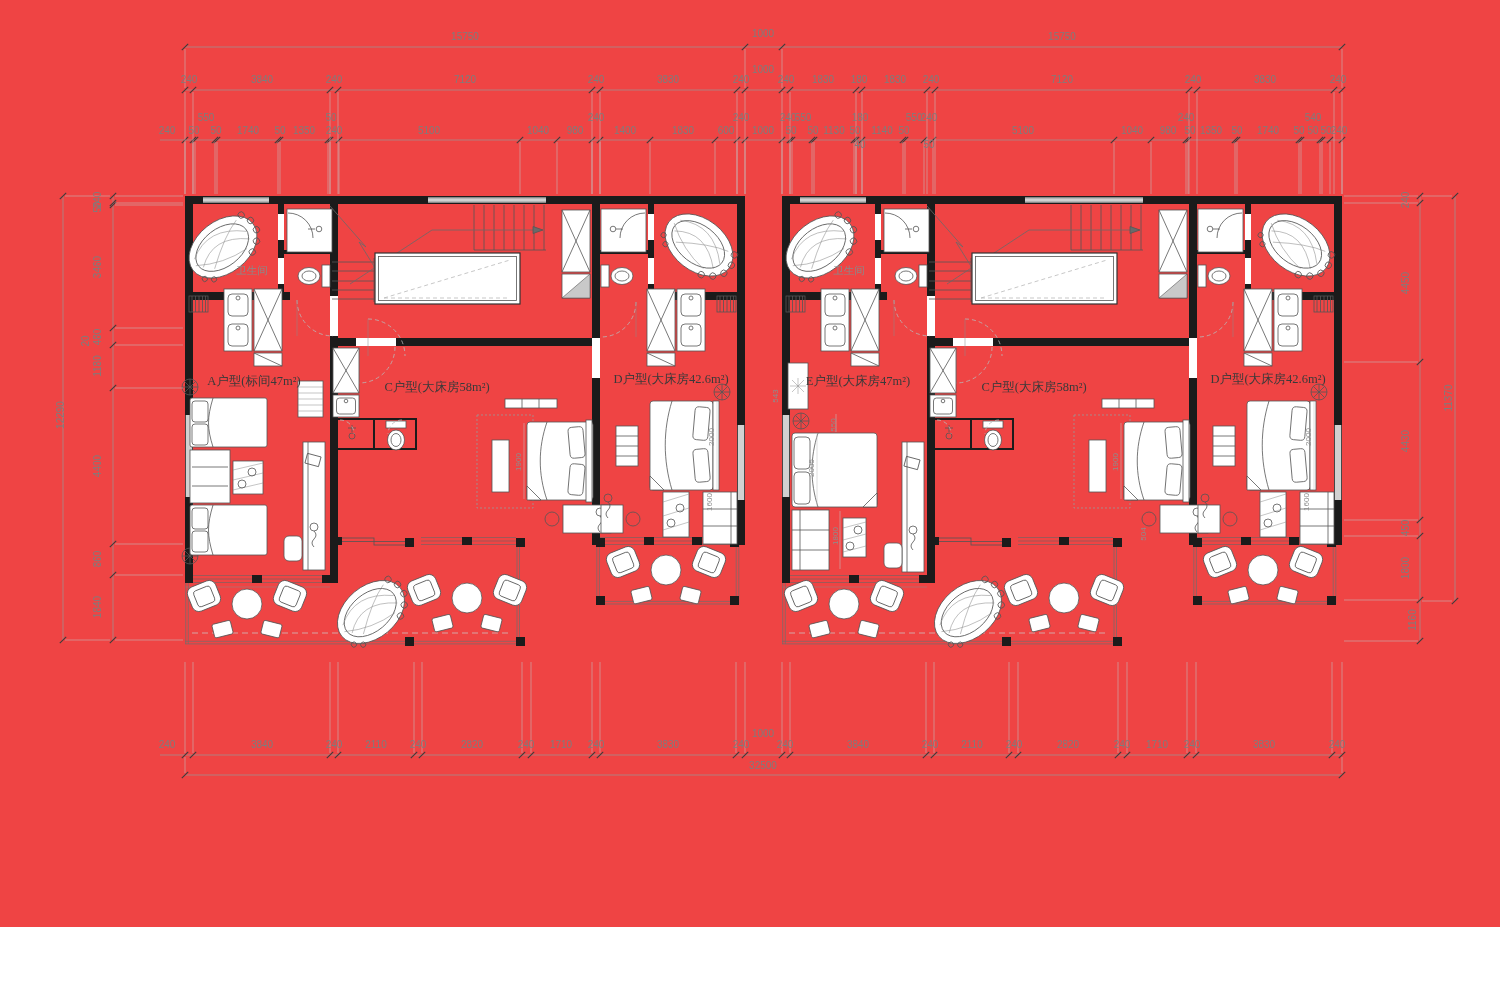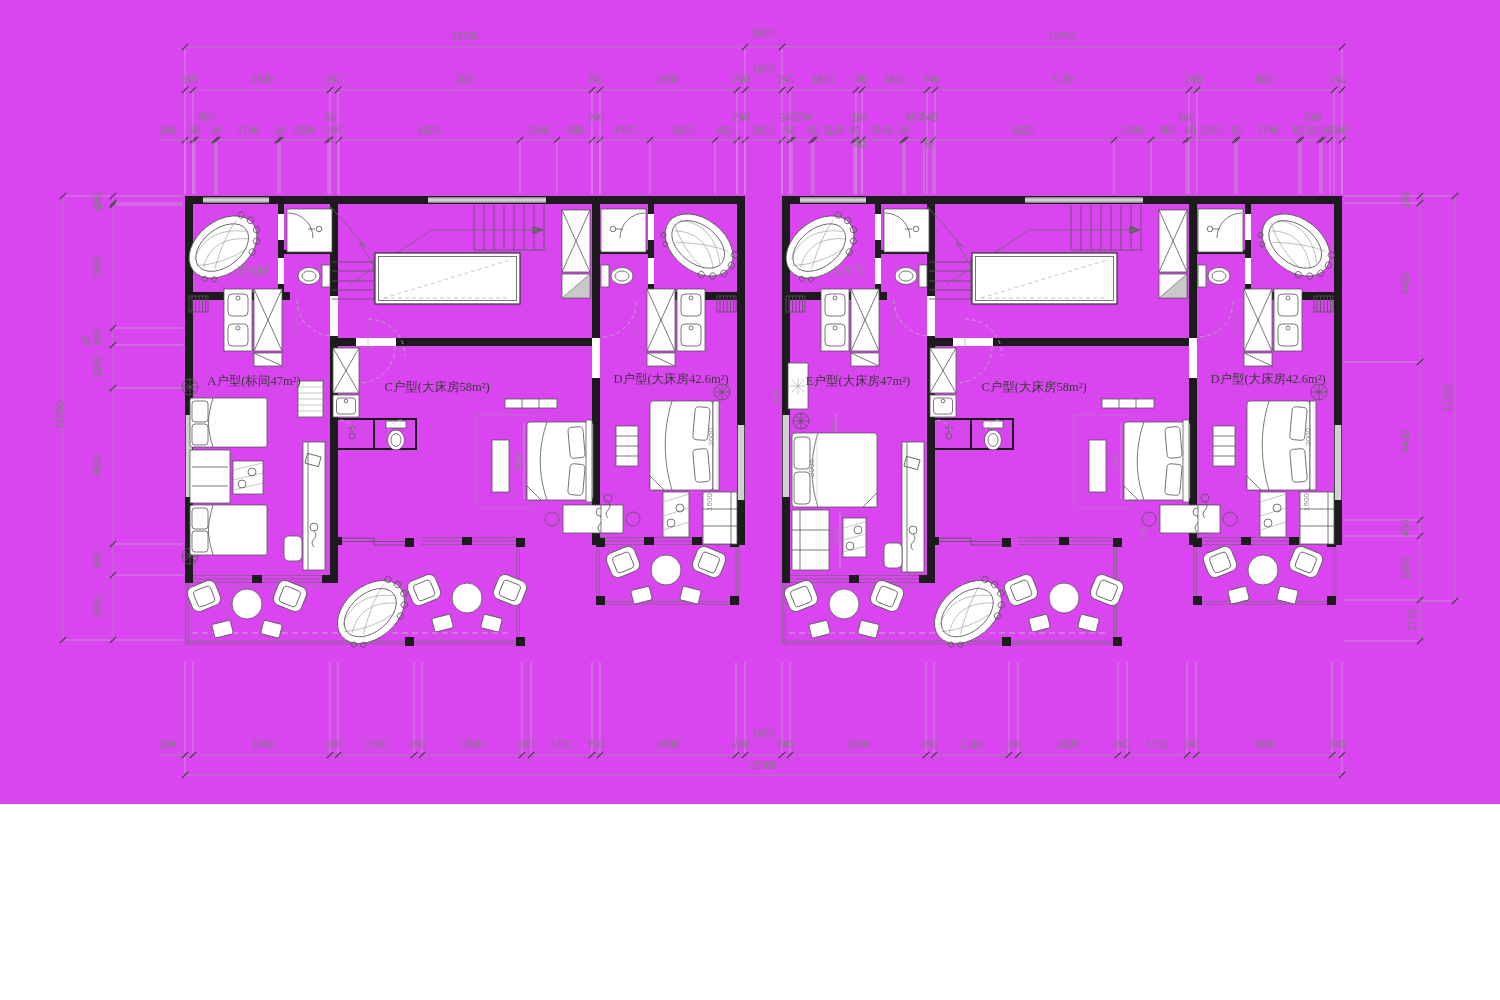--- a/index.html
+++ b/index.html
@@ -1,16 +1,16 @@
 <!DOCTYPE html>
 <html><head>
 <meta charset="utf-8">
 <style>
   html,body{margin:0;padding:0;background:#fff;}
-  #stage{position:relative;width:1500px;height:804px;background:#d946ef;overflow:hidden;
+  #stage{position:relative;width:1500px;height:927px;background:#ef4444;overflow:hidden;
          font-family:"Liberation Sans",sans-serif;}
   svg{position:absolute;left:0;top:0;}
   .wall{fill:#1b1b1b;stroke:none;}
   .wh{fill:#fff;stroke:none;}
   .f{fill:#fff;stroke:#555;stroke-width:.8;}
   .fn{fill:none;stroke:#555;stroke-width:.8;}
   .thin{fill:none;stroke:#8a8a8a;stroke-width:.5;}
   .glass{fill:none;stroke:#666;stroke-width:.6;}
   .rail{fill:none;stroke:#6e6e6e;stroke-width:.7;}
   .dim{stroke:#9a9a9a;stroke-width:.7;}

